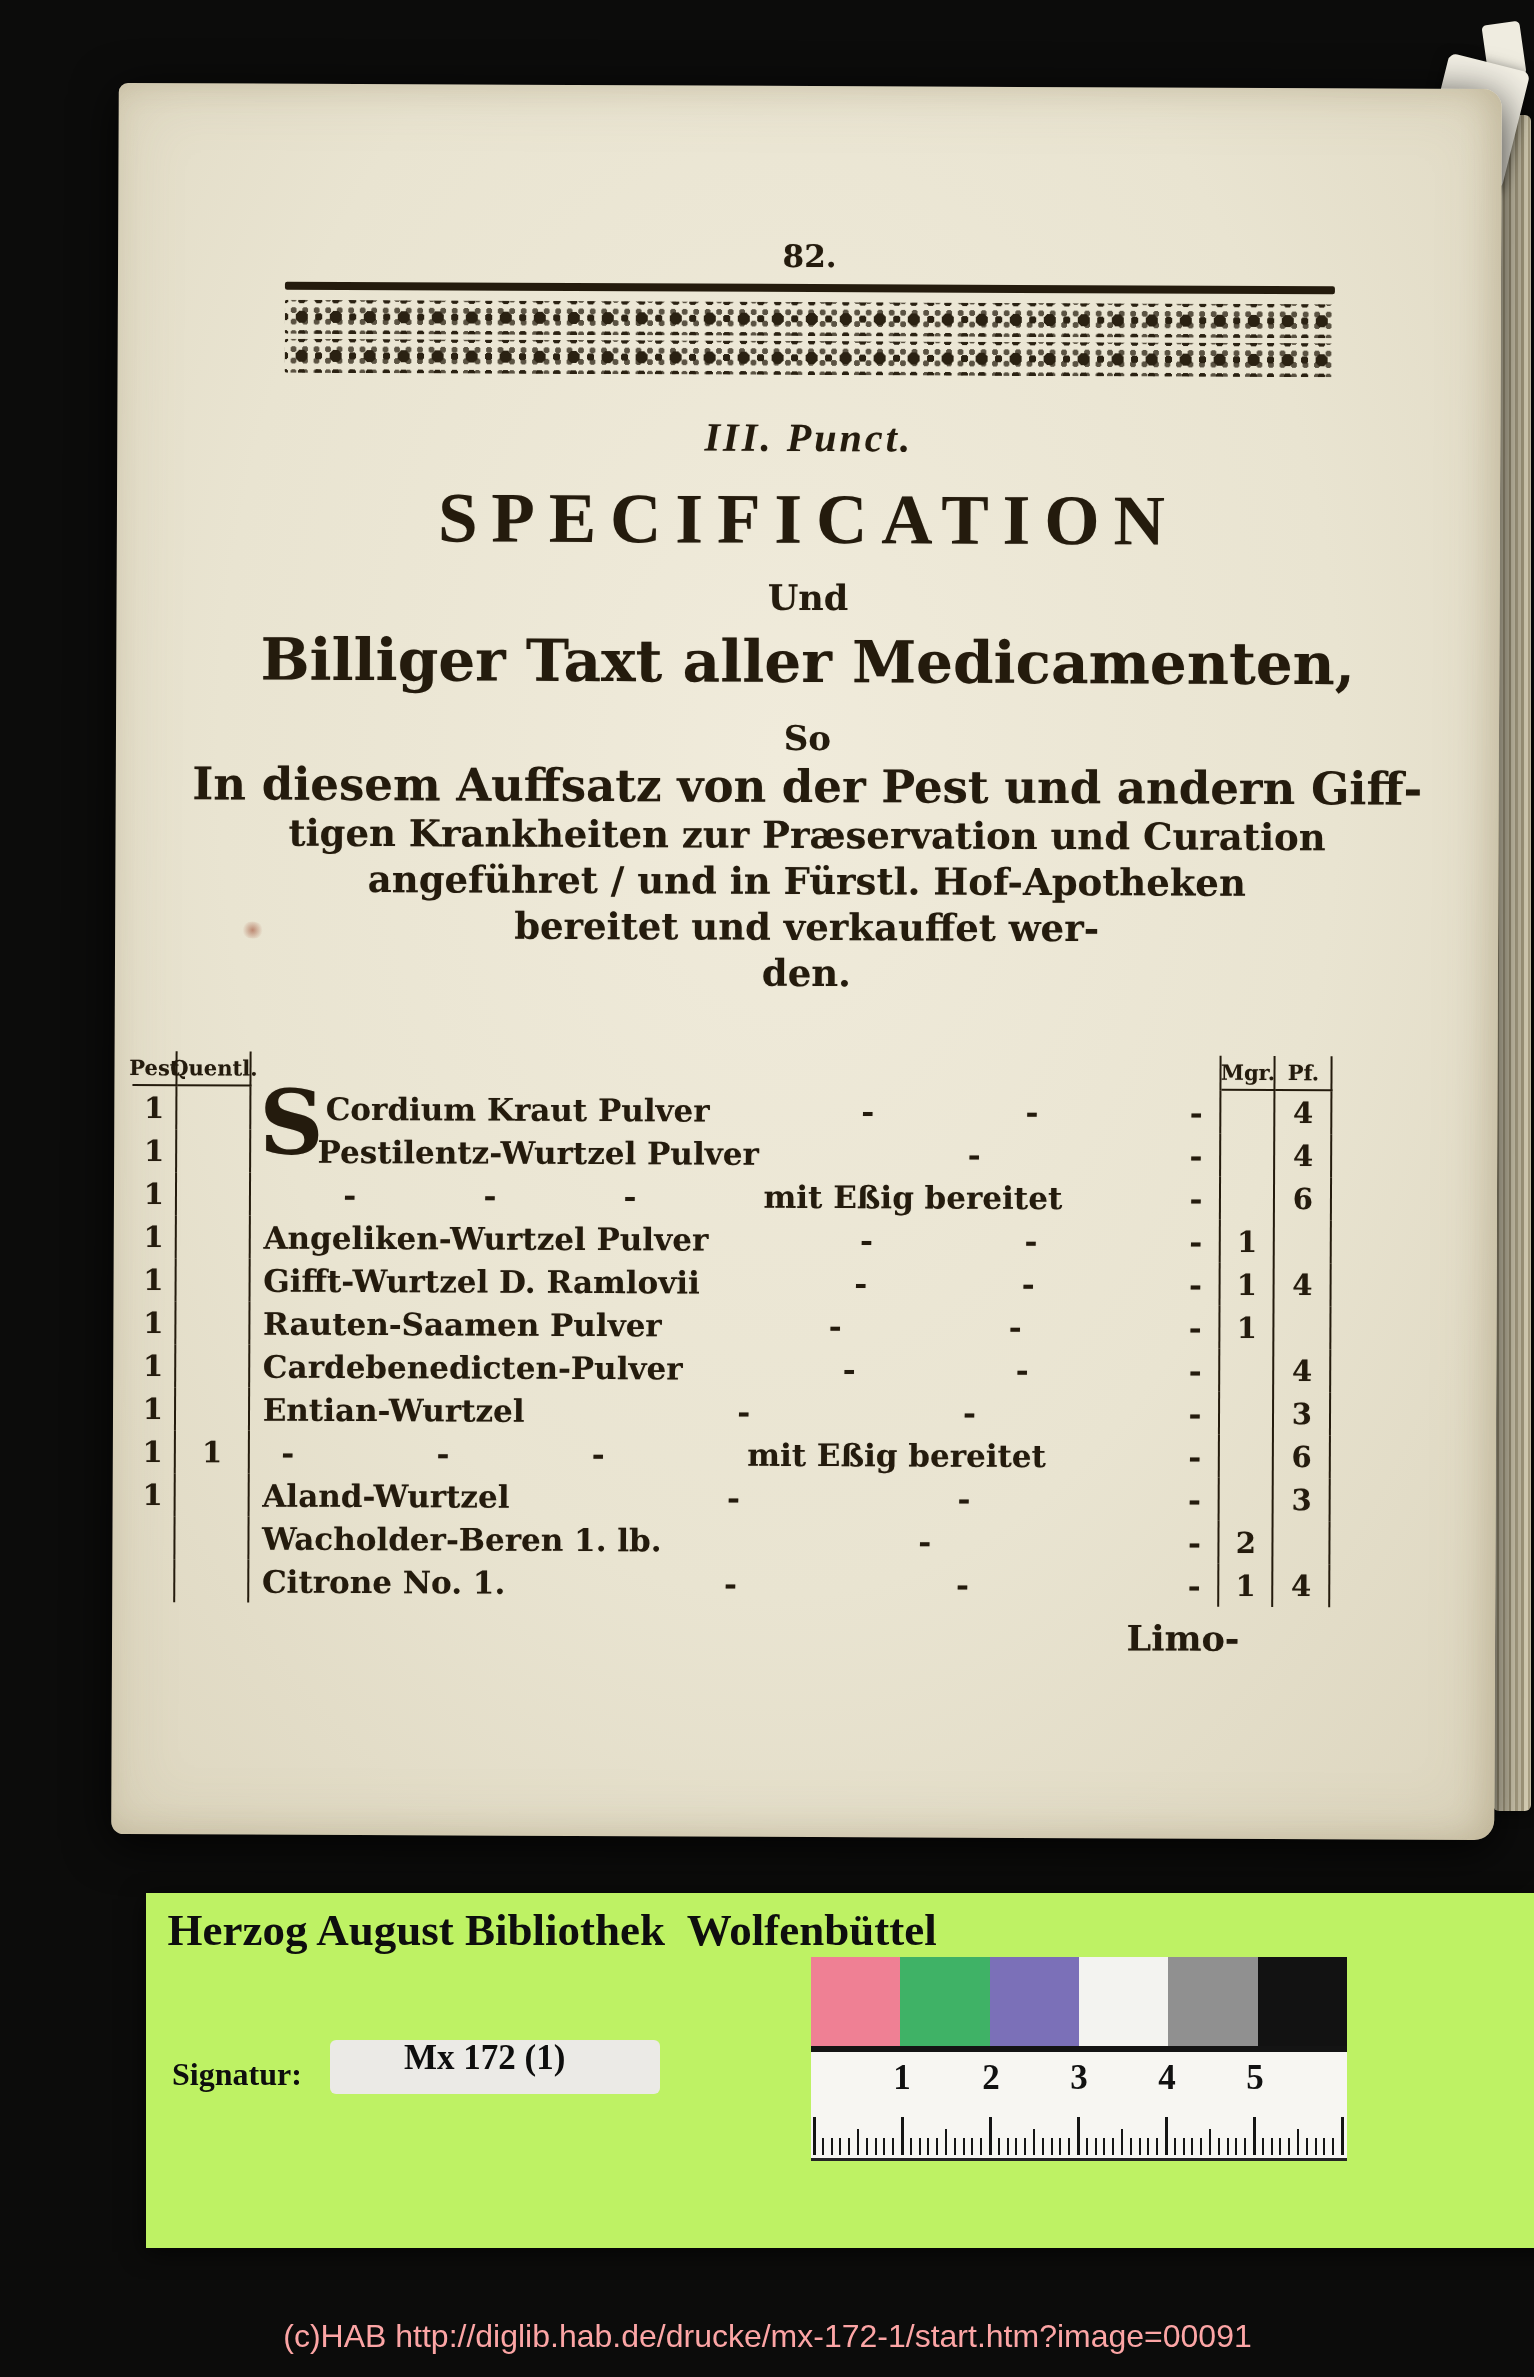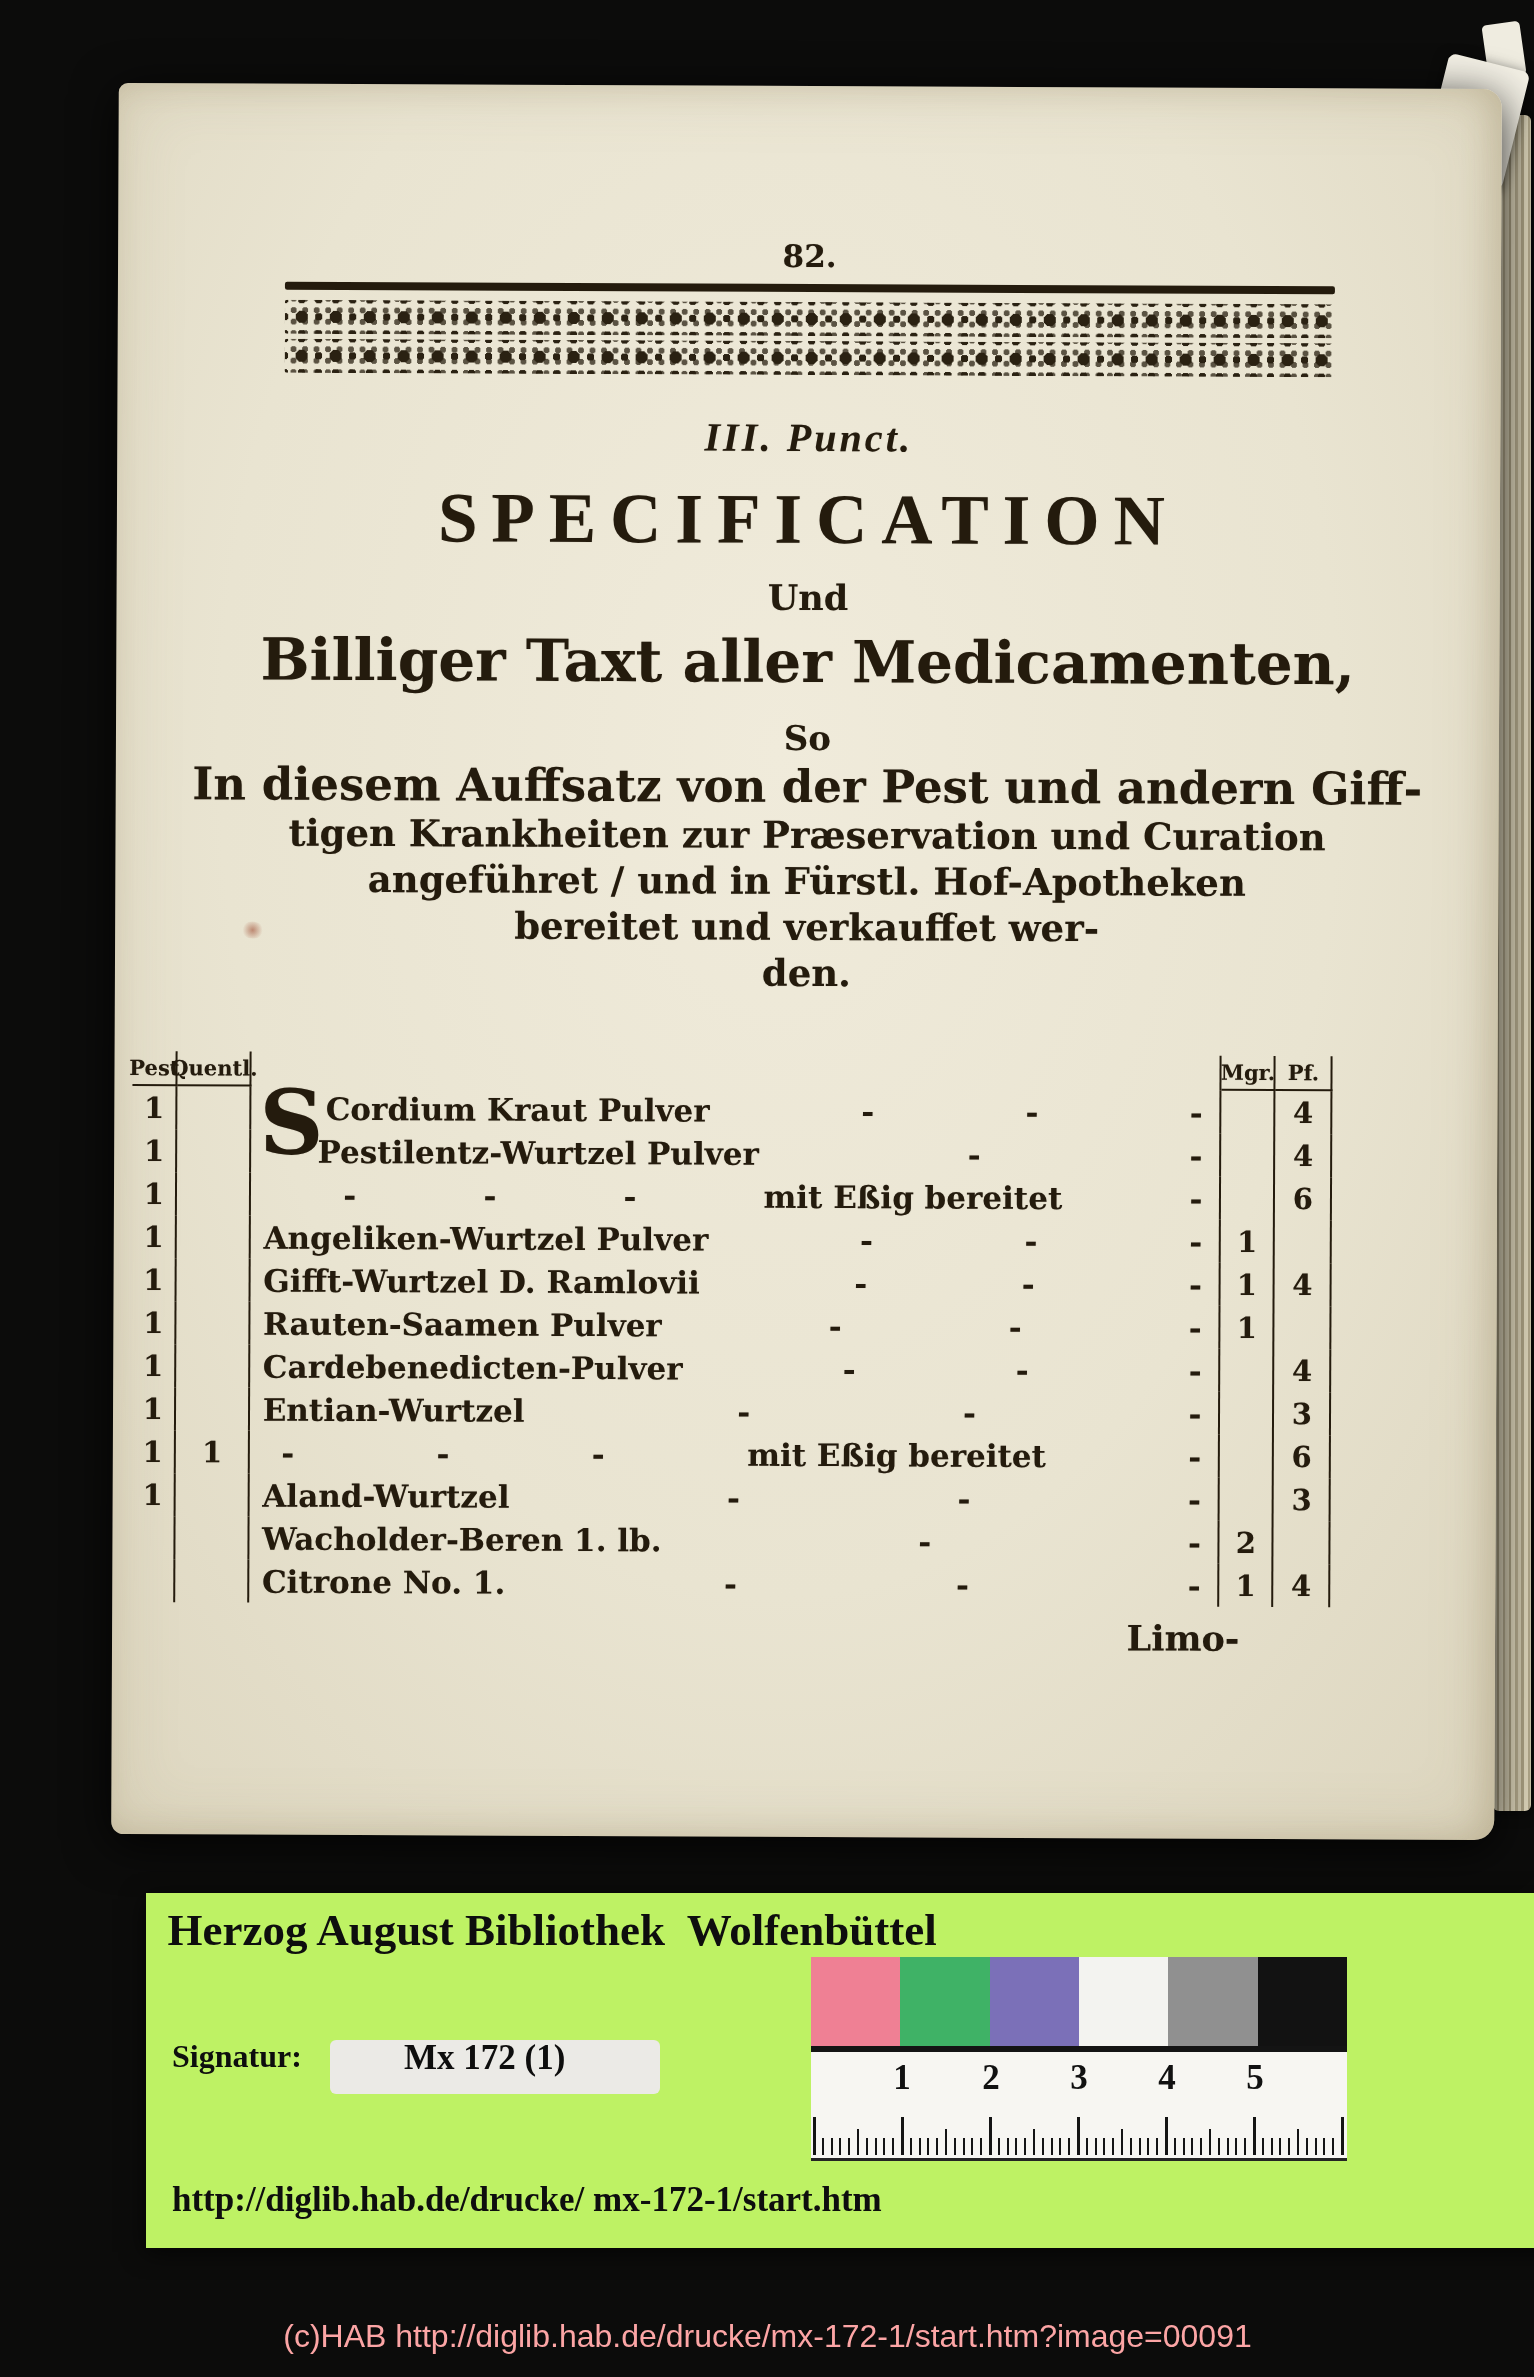--- a/index.html
+++ b/index.html
@@ -60,21 +60,21 @@
   .catchword{margin-top:10.7px;text-align:right;padding-right:91px;font:700 35px "DejaVu Serif",serif;}
 
   .stain{position:absolute;left:126px;top:838px;width:23px;height:17px;border-radius:50%;
     background:radial-gradient(circle, rgba(152,62,36,.55), rgba(152,62,36,0) 70%);}
 
   
   .panel{position:absolute;left:146px;top:1893px;width:1426px;height:355px;background:#bef264;
     box-shadow:0 4.6px 23px rgba(0,0,0,.7);color:#0e0e0e;}
   .lib{position:absolute;top:10.7px;left:21.5px;font:700 45px "Liberation Serif",serif;}
   .sigbg{position:absolute;left:184px;top:147px;width:330px;height:54px;background:#ebeae6;border-radius:6.1px;}
-  .sig-label{position:absolute;left:26px;top:145px;font:700 32px "Liberation Serif",serif;}
+  .sig-label{position:absolute;left:26px;top:163px;font:700 32px "Liberation Serif",serif;}
   .sig-value{position:absolute;left:258px;top:145px;font:700 35px "Liberation Serif",serif;}
   .colorbar{position:absolute;left:665px;top:64px;width:536px;height:89px;display:flex;}
   .patch{flex:1;height:100%;}
   .ruler{position:absolute;left:665px;top:153px;width:536px;height:115px;background:#f7f6f2;
     border-top:6.1px solid #141414;border-bottom:3.8px solid #242424;}
   .ruler-nums span{position:absolute;top:6.1px;transform:translateX(-50%);font:700 35px "Liberation Serif",serif;color:#111;}
   .ticks{position:absolute;bottom:3.1px;left:1.5px;right:0;}
   .ticks.mm{height:17px;background:repeating-linear-gradient(to right,#141414 0 1.9px,transparent 1.9px 8.8px);}
   .ticks.half{height:26px;background:repeating-linear-gradient(to right,#141414 0 2.3px,transparent 2.3px 44px);}
   .ticks.cm{height:38px;background:repeating-linear-gradient(to right,#141414 0 2.7px,transparent 2.7px 88px);}
@@ -292,18 +292,17 @@
           <span style="left: 91px;">1</span>
           <span style="left: 180px;">2</span>
           <span style="left: 268px;">3</span>
           <span style="left: 356px;">4</span>
           <span style="left: 444px;">5</span>
         </div>
       <div class="ticks mm"></div>
       <div class="ticks half"></div>
       <div class="ticks cm"></div>
     </div>
-    <div class="url">http://diglib.hab.de/drucke/ mx-172-1/start.htm</div>
   </div>
 
   <div class="caption">(c)HAB http://diglib.hab.de/drucke/mx-172-1/start.htm?image=00091</div>
 </div>
 
 
 </body></html>

